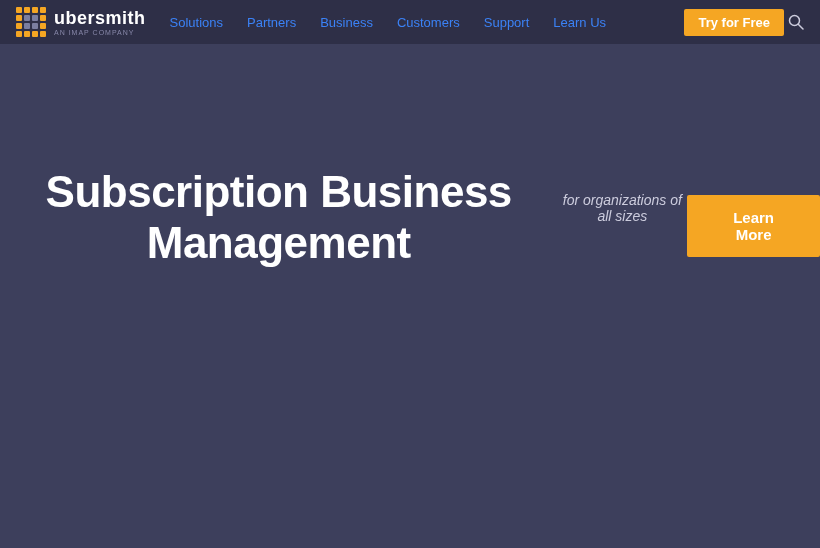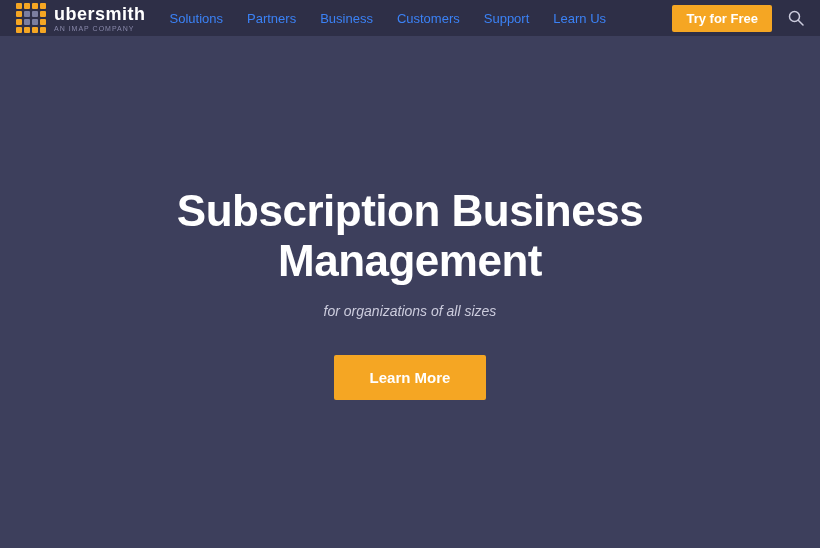--- a/index.html
+++ b/index.html
@@ -14,21 +14,21 @@
       overflow: hidden;
       font-family: 'Arial', sans-serif;
       background-color: #3d3f5c;
     }
 
     
     .navbar {
       display: flex;
       align-items: center;
       background-color: #2e2f47;
-      height: 36px;
+      height: 44px;
       padding: 0 16px;
       position: relative;
       z-index: 10;
     }
 
     .logo-area {
       display: flex;
       align-items: center;
       gap: 8px;
       margin-right: 24px;
@@ -85,21 +85,21 @@
       color: #3b82f6;
       font-size: 13px;
       cursor: pointer;
       text-decoration: none;
       white-space: nowrap;
     }
 
     .nav-right {
       display: flex;
       align-items: center;
-      gap: 16px;
+      gap: 4px;
       margin-left: auto;
     }
 
     .try-btn {
       background-color: #f5a623;
       color: #ffffff;
       border: none;
       padding: 6px 14px;
       font-size: 13px;
       font-weight: 600;
@@ -115,21 +115,21 @@
       display: flex;
       align-items: center;
     }
 
     
     .hero {
       width: 820px;
       height: 364px;
       background-color: #3d3f5c;
       display: flex;
-      flex-direction: column;
+      flex-direction: row;
       align-items: center;
       justify-content: flex-end;
       text-align: center;
       position: relative;
     }
 
     .hero-title {
       color: #ffffff;
       font-size: 44px;
       font-weight: bold;

